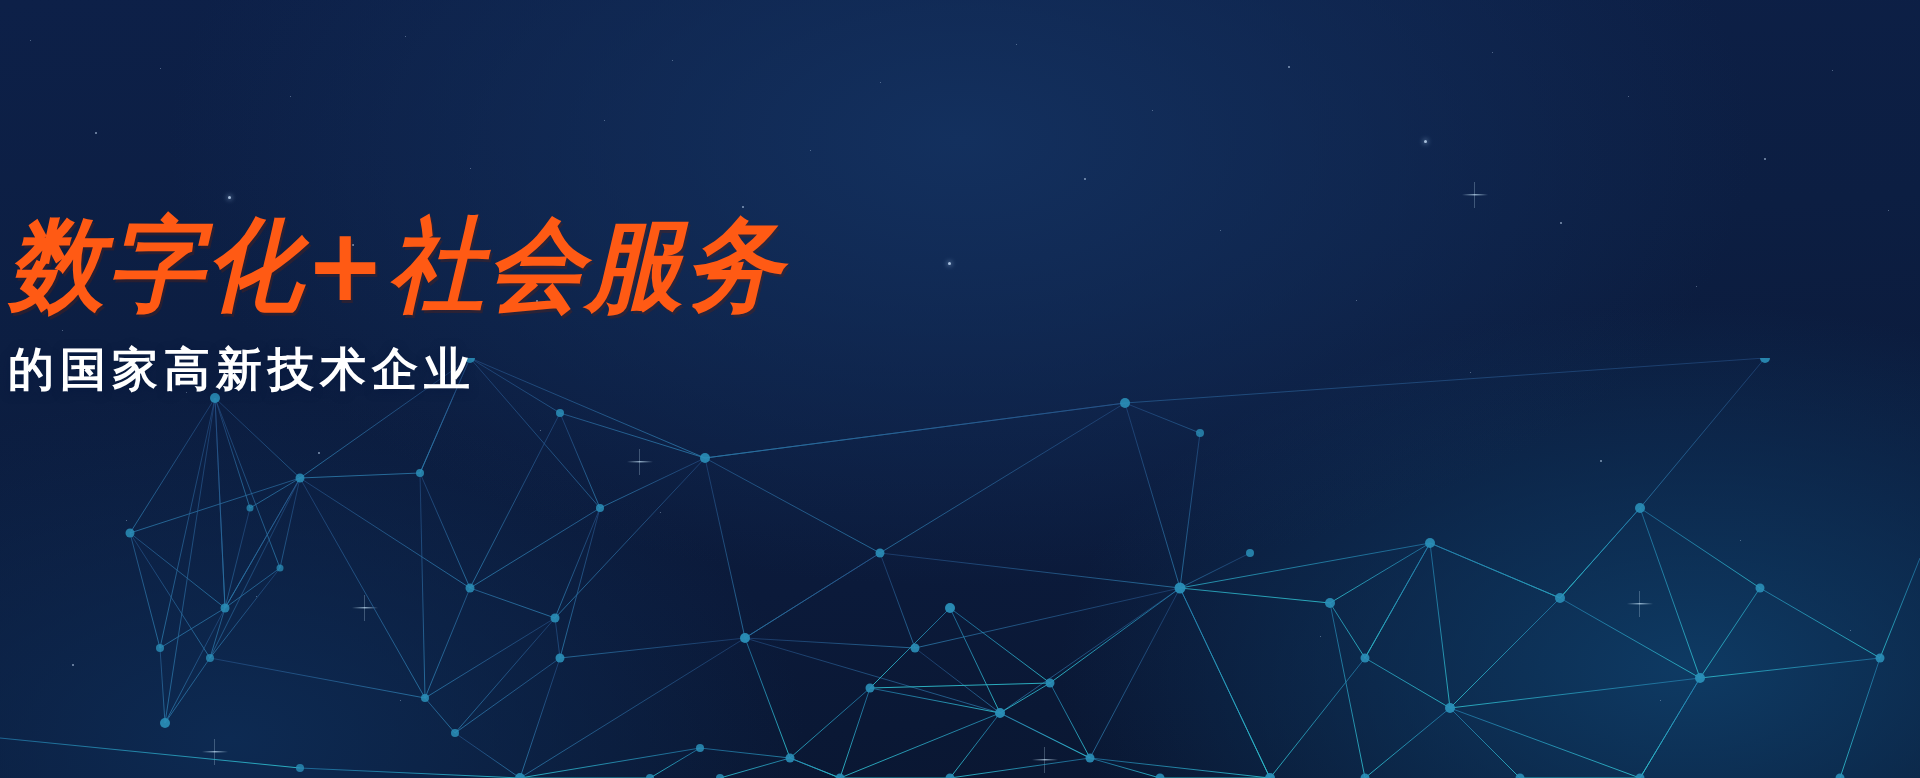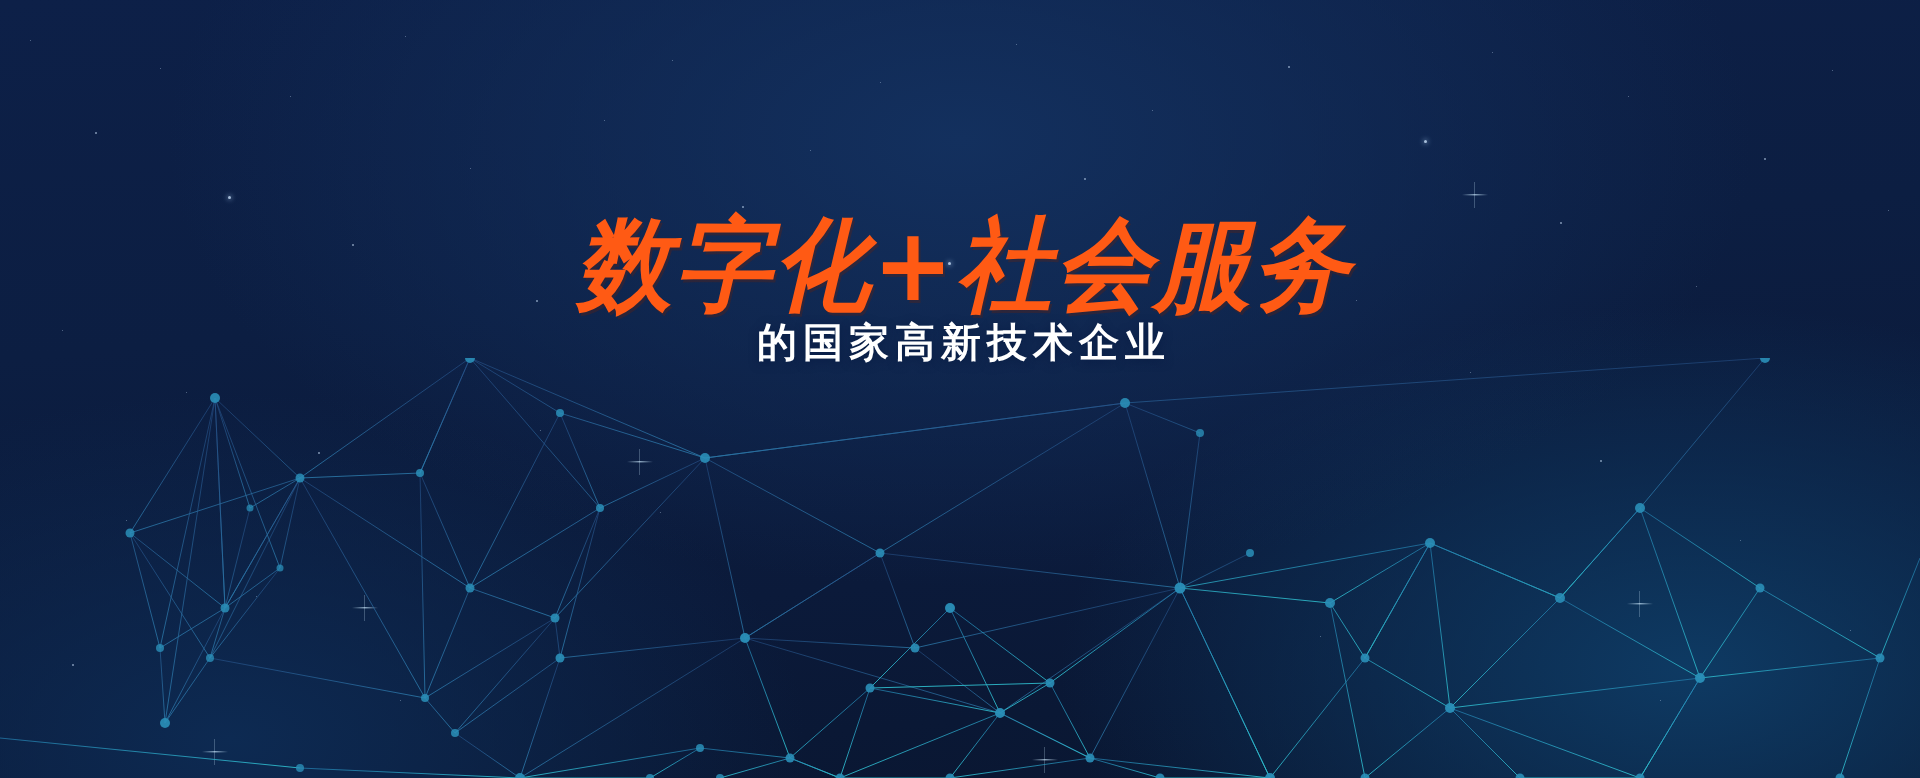--- a/index.html
+++ b/index.html
@@ -53,44 +53,43 @@
     position: absolute;
     left: 0; bottom: 0;
     width: 1920px; height: 420px;
     pointer-events: none;
   }
   
   .textblock {
     position: absolute;
     left: 8px; right: 0;
     top: 214px;
-    text-align: center;
     z-index: 5;
   }
   .headline {
     font-family: "DejaVu Sans", "Liberation Sans", sans-serif;
     font-size: 96px;
     font-weight: 700;
     font-style: italic;
     letter-spacing: 3px;
     color: #ff5a14;
     line-height: 1.08;
     margin: 0;
     white-space: nowrap;
     text-shadow: 2px 3px 0 rgba(120,32,0,.28);
     transform: scaleY(1.06);
   }
   .subline {
-    font-family: Liberation Mono, monospace;
-    font-size: 40px;
+    font-family: Liberation Sans, sans-serif;
+    font-size: 46px;
     font-weight: 600;
     color: #ffffff;
     letter-spacing: 6px;
     line-height: 1.2;
-    margin: 4px 0 0 0;
+    margin: 24px 0 0 0;
     white-space: nowrap;
     text-shadow: 0 2px 10px rgba(0,20,60,.55);
   }
 </style>
 </head>
 <body>
 
 <div id="banner">
 
   <div class="starfield">

